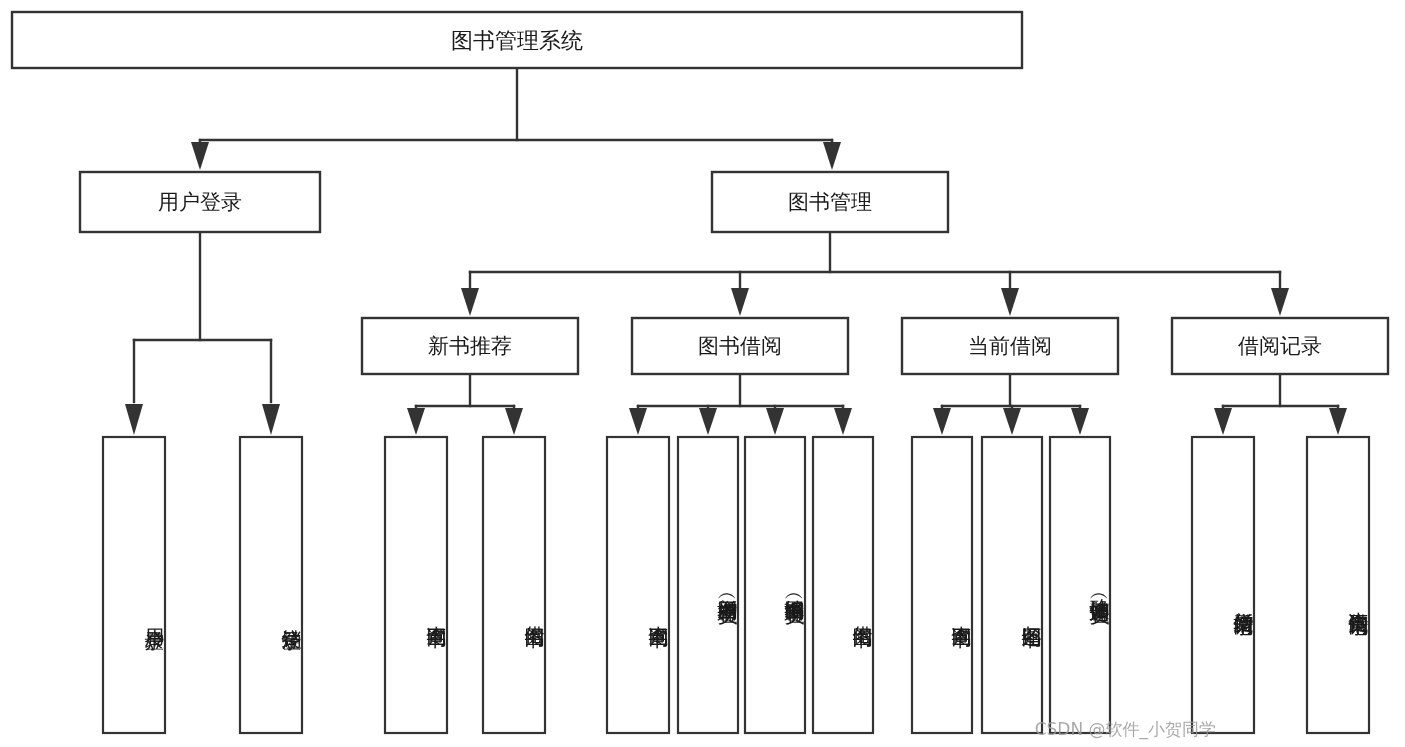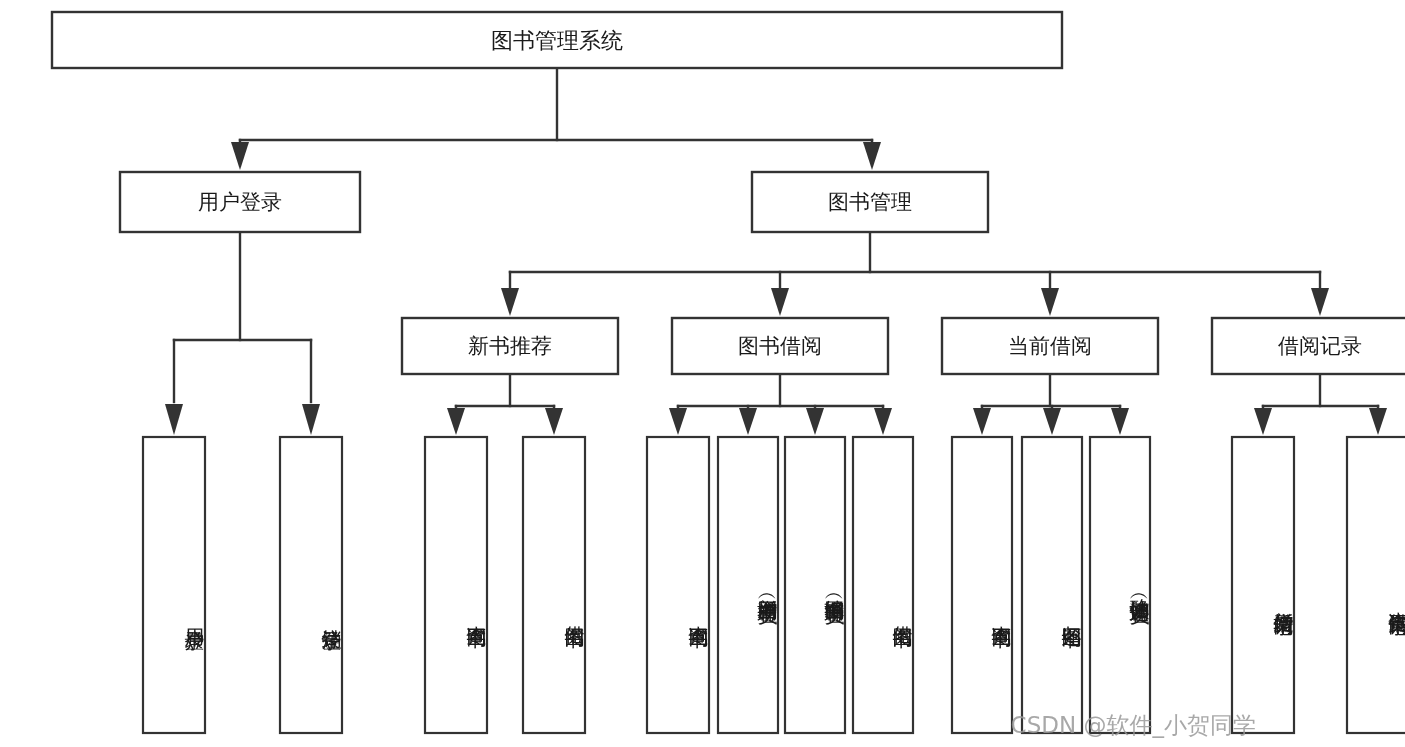--- a/index.html
+++ b/index.html
@@ -10,21 +10,20 @@
   body {
     width: 1405px;
     height: 747px;
     font-family: "DejaVu Sans", "Liberation Sans", sans-serif;
     overflow: hidden;
   }
   #diagram-root {
     position: relative;
     width: 1224px;
     height: 747px;
-    margin-left: 40px;
   }
   svg#tree-svg {
     position: absolute;
     top: 0;
     left: 0;
     width: 1405px;
     height: 747px;
     display: block;
   }
   .node-box {
@@ -68,21 +67,21 @@
     letter-spacing: 1px;
     text-align: center;
     white-space: nowrap;
     pointer-events: none;
   }
   .watermark {
     position: absolute;
     right: 8px;
     bottom: 6px;
     font-family: "DejaVu Sans", "Liberation Sans", sans-serif;
-    font-size: 23px;
+    font-size: 17px;
     color: #9a9a9a;
     opacity: 0.85;
     white-space: nowrap;
   }
 </style>
 </head>
 <body>
 
 <div id="diagram-root">
 

